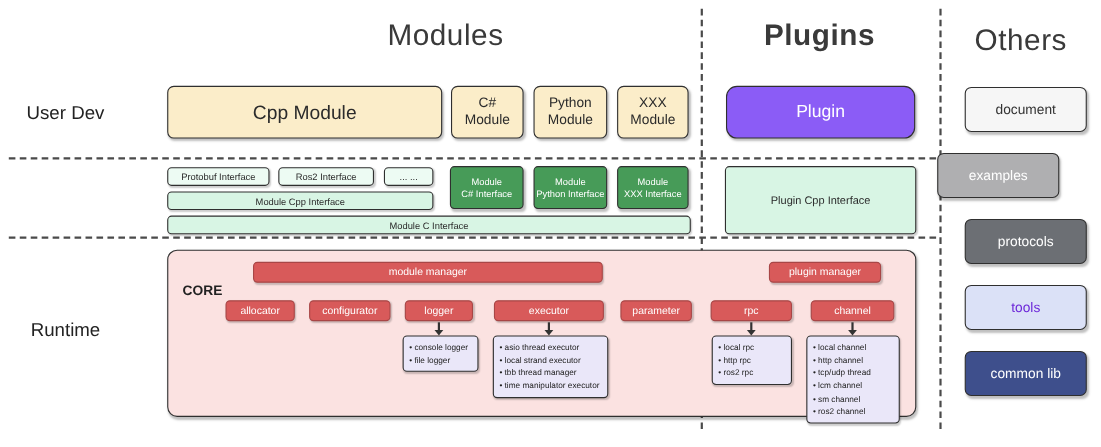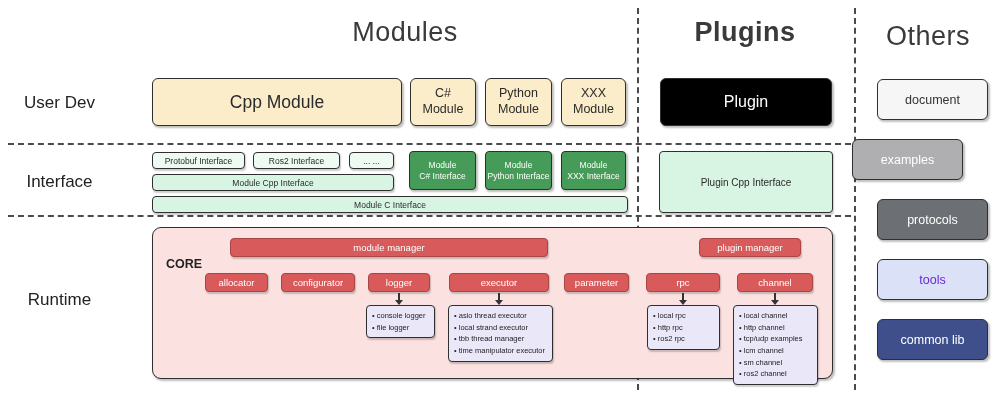--- a/index.html
+++ b/index.html
@@ -13,21 +13,21 @@
 
   .vdash { position:absolute; width:0; border-left:2px dashed #4a4a4a; }
   .hdash { position:absolute; height:0; border-top:2px dashed #4a4a4a; }
 
   .box { position:absolute; border:1.6px solid #2f2f2f; border-radius:6px;
          display:flex; align-items:center; justify-content:center; text-align:center;
          box-shadow:1.5px 2px 2px rgba(0,0,0,0.25); }
   .pre { white-space:pre-line; line-height:1.25; }
 
   .cream   { background:#FBEDC9; }
-  .gold    { background:#000000; color:#ffffff; }
+  .gold    { background:#8b5cf6; color:#ffffff;border-radius:10px; }
   .pale-green  { background:#EDFBF3; border-width:1.2px; border-radius:4px; box-shadow:1px 1.5px 1.5px rgba(0,0,0,0.2); }
   .green-fill  { background:#D8F5E4; border-width:1.2px; border-radius:4px; box-shadow:1px 1.5px 1.5px rgba(0,0,0,0.2); }
   .dark-green  { background:#479B58; color:#ffffff; border-width:1.3px; border-radius:4px; }
   .core-bg { background:#FBE2E1; border-radius:9px; }
   .red-box { background:#D85A5A; color:#ffffff; border:1px solid #a84646; border-radius:4px;
              box-shadow:1px 1.5px 1.5px rgba(0,0,0,0.2); font-size:9.5px; }
   .impl-list { position:absolute; background:#EAE7F9; border:1.2px solid #2f2f2f; border-radius:4px;
                padding:4px 5px; font-size:7.5px; line-height:1.55; color:#222; text-align:left;
                box-shadow:1px 1.5px 1.5px rgba(0,0,0,0.2); }
 
@@ -57,21 +57,20 @@
   <div class="vdash" style="left:637px; top:8px; height:382px;"></div>
   <div class="vdash" style="left:854px; top:8px; height:382px;"></div>
   <div class="hdash" style="left:8px; top:143px; width:843px;"></div>
   <div class="hdash" style="left:8px; top:215px; width:843px;"></div>
 
   <div class="abs hdr" style="left:305px; top:17px; width:200px;">Modules</div>
   <div class="abs hdr" style="left:645px; top:17px; width:200px;font-weight:bold;">Plugins</div>
   <div class="abs hdr" style="left:858px; top:21px; width:140px;">Others</div>
 
   <div class="abs rowlbl" style="left:12px; top:93px; width:95px;">User Dev</div>
-  <div class="abs rowlbl" style="left:12px; top:172px; width:95px;">Interface</div>
   <div class="abs rowlbl" style="left:12px; top:290px; width:95px;">Runtime</div>
 
   <div class="box cream fs17" style="left:152px; top:78px; width:250px; height:48px;">Cpp Module</div>
   <div class="box cream fs12 pre" style="left:410px; top:78px; width:66px; height:48px;">C#
 Module</div>
   <div class="box cream fs12 pre" style="left:485px; top:78px; width:67px; height:48px;">Python
 Module</div>
   <div class="box cream fs12 pre" style="left:561px; top:78px; width:65px; height:48px;">XXX
 Module</div>
 
@@ -133,21 +132,21 @@
       <div>• time manipulator executor</div>
     </div>
   <div class="impl-list" style="left:647px; top:305px; width:73px;">
       <div>• local rpc</div>
       <div>• http rpc</div>
       <div>• ros2 rpc</div>
     </div>
   <div class="impl-list" style="left:733px; top:305px; width:85px;">
       <div>• local channel</div>
       <div>• http channel</div>
-      <div>• tcp/udp examples</div>
+      <div>• tcp/udp thread</div>
       <div>• lcm channel</div>
       <div>• sm channel</div>
       <div>• ros2 channel</div>
     </div>
 
   <div class="box others-box o-document fs12" style="left:877px; top:79px;">document</div>
   <div class="box others-box o-examples fs12" style="left:852px; top:139px;">examples</div>
   <div class="box others-box o-protocols fs12" style="left:877px; top:199px;">protocols</div>
   <div class="box others-box o-tools fs12" style="left:877px; top:259px;">tools</div>
   <div class="box others-box o-commonlib fs12" style="left:877px; top:319px;">common lib</div>

